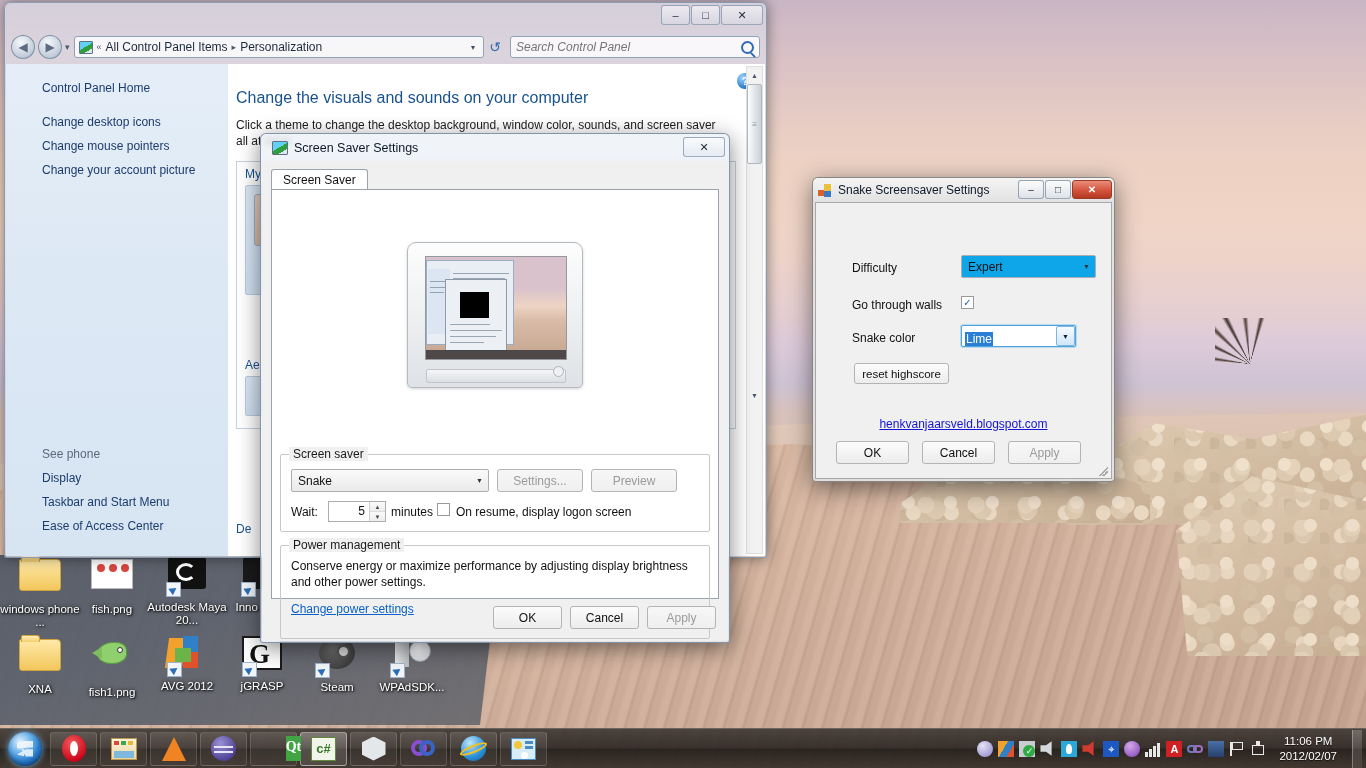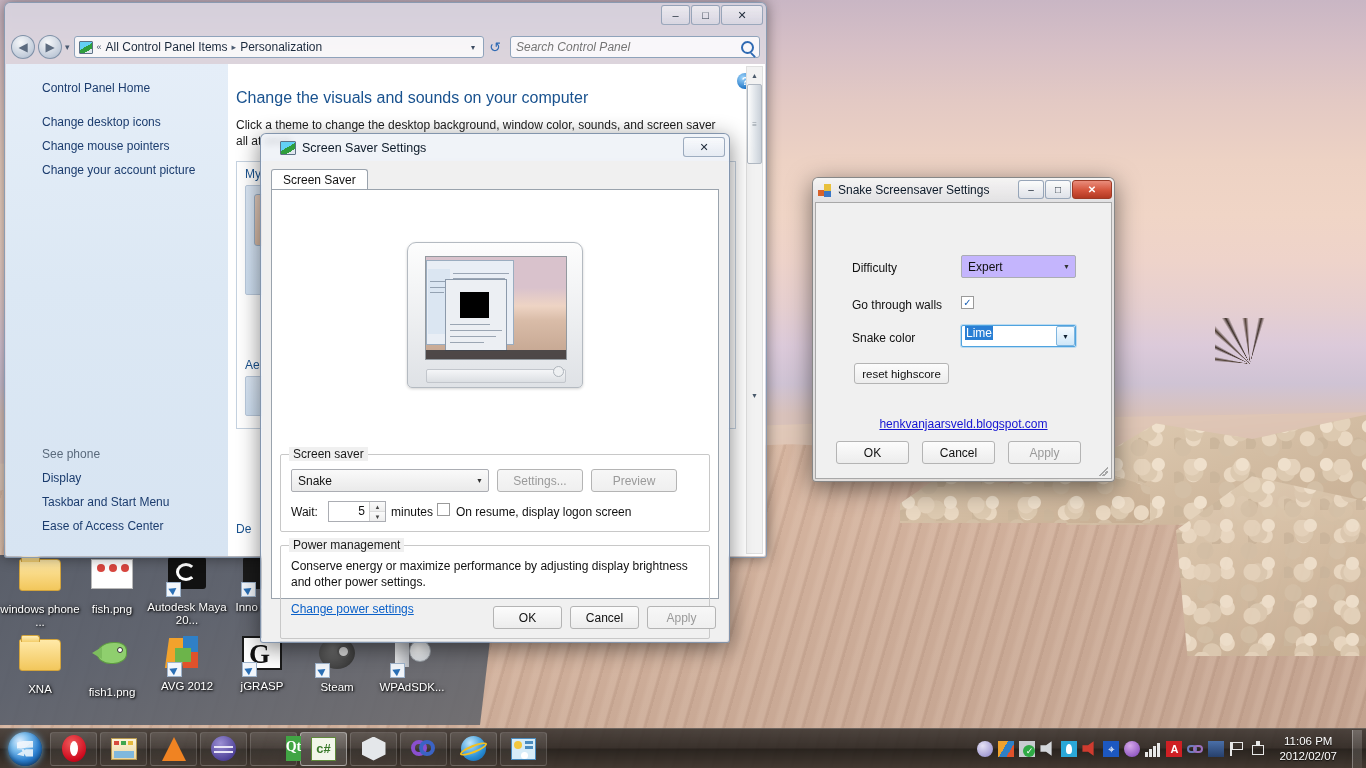--- a/index.html
+++ b/index.html
@@ -224,21 +224,21 @@
   #sb-track { flex: 1; width: 15px; }
 
   
   #ss-dialog {
     position: absolute; left: 260px; top: 133px; width: 470px; height: 510px;
     background: rgba(236,240,246,.78);
     border: 1px solid rgba(120,140,165,.9); border-radius: 6px 6px 3px 3px;
     box-shadow: 0 5px 22px rgba(0,0,0,.48);
     backdrop-filter: blur(3px);
   }
-  #ss-titlebar { height: 27px; display: flex; align-items: center; padding: 0 16px; position: relative; }
+  #ss-titlebar { height: 27px; display: flex; align-items: center; padding: 0 8px; position: relative; }
   #ss-icon {
     width: 16px; height: 14px; margin: 0 6px 0 3px; border-radius: 1px;
     background: linear-gradient(150deg,#63d0f4 0 45%,#2f9e3d 45% 75%,#dfe6ee 75%);
     border: 1px solid #5d7286;
   }
   #ss-title { font-size: 12.5px; color: #0d1a29; }
   #ss-close {
     position: absolute; right: 4px; top: 3px; width: 42px; height: 20px;
     background: linear-gradient(180deg, rgba(255,255,255,.55), rgba(214,222,234,.38));
     border: 1px solid rgba(120,140,165,.7); border-radius: 3px;
@@ -380,21 +380,21 @@
     border-color: #9c3a26; color: #fff; font-weight: bold;
   }
   #snake-body {
     position: absolute; left: 2px; right: 2px; top: 24px; bottom: 2px;
     background: #f0f0f0; border: 1px solid #a8a8a8;
   }
   .snake-row { position: absolute; font-size: 12px; color: #111; }
   #snake-colorcombo {
     position: absolute; left: 145px; top: 122px; width: 115px; height: 22px;
     background: #fff; border: 1px solid #4fa3df; border-radius: 2px;
-    display: flex; align-items: flex-start; padding-left: 3px;
+    display: flex; align-items: flex-end; padding-left: 3px;
     box-shadow: 0 0 0 1px rgba(120,190,240,.45);
   }
   #snake-colorsel {
     background: #2a7fd4; color: #fff; font-size: 12px; padding: 0 1px;
   }
   #snake-colorcombo .cbtn {
     margin-left: auto; width: 19px; height: 20px;
     background: linear-gradient(180deg,#f6fbff,#cfe7f8);
     border: 1px solid #7fb6e0; border-radius: 2px;
     display: flex; align-items: center; justify-content: center;
@@ -713,21 +713,21 @@
       <span id="snake-title">Snake Screensaver Settings</span>
       <div id="snake-wbtns">
         <div class="sw-btn">–</div>
         <div class="sw-btn">□</div>
         <div class="sw-btn close">✕</div>
       </div>
     </div>
 
     <div id="snake-body">
       <span class="snake-row" style="left:36px; top:58px;">Difficulty</span>
-      <div class="wincombo" style="position:absolute;left:145px;top:52px;width:115px;background:#c4b5fd;border-color:#abadb3;">
+      <div class="wincombo" style="position:absolute;left:145px;top:52px;width:135px;background:#0ea5e9;border-color:#abadb3;">
         <span>Expert</span>
         <span class="combo-arrow">▼</span>
       </div>
 
       <span class="snake-row" style="left:36px; top:95px;">Go through walls</span>
       <span class="wincheck" style="position:absolute;left:145px;top:93px;">✓</span>
 
       <span class="snake-row" style="left:36px; top:128px;">Snake color</span>
       <div id="snake-colorcombo">
         <span id="snake-colorsel">Lime</span>

